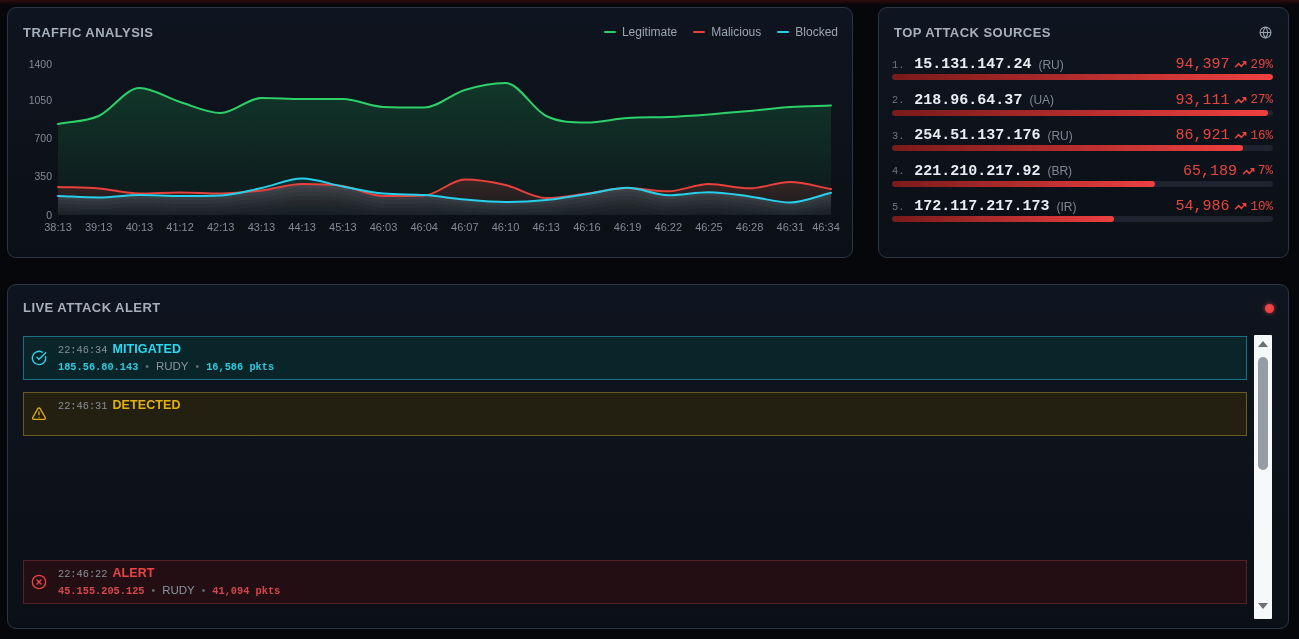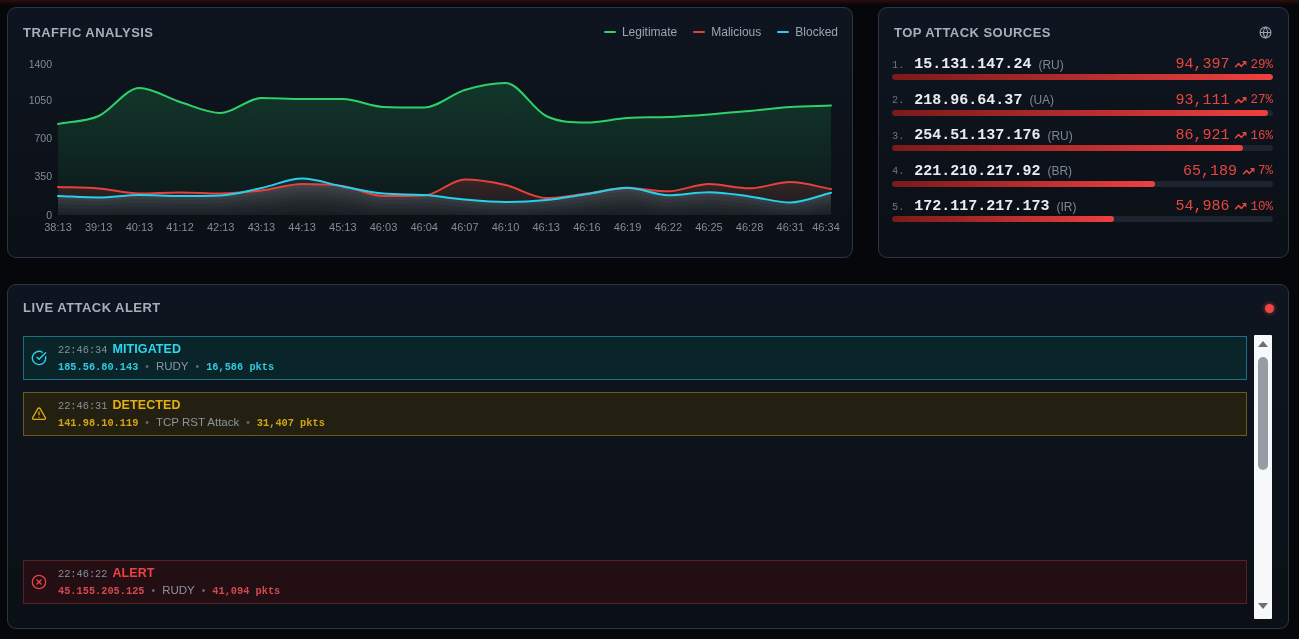--- a/index.html
+++ b/index.html
@@ -242,21 +242,20 @@
     <div class="fl1">22:46:34<b style="color:#2dd7f0">MITIGATED</b></div>
     <div class="fl2" style="color:#31c9de">185.56.80.143<span class="sep">•</span><span class="typ">RUDY</span><span class="sep">•</span>16,586 pkts</div>
   </div>
   <div class="feedrow" style="top:107px;background:#232012;border-color:#6a5a1f">
     <div class="ficon"><svg width="16" height="16" viewBox="0 0 24 24" fill="none" stroke="#e0ac10" stroke-width="2" stroke-linecap="round" stroke-linejoin="round">
           <path d="m21.73 18-8-14a2 2 0 0 0-3.48 0l-8 14A2 2 0 0 0 4 20h16a2 2 0 0 0 1.73-2Z"></path>
           <path d="M12 9v4"></path>
           <path d="M12 17h.01"></path>
         </svg></div>
     <div class="fl1">22:46:31<b style="color:#e3b00f">DETECTED</b></div>
-    <div class="fl2" style="color:#d3a512">141.98.10.119<span class="sep">•</span><span class="typ">TCP RST Attack</span><span class="sep">•</span>31,407 pkts</div>
   </div>
   <div class="feedrow" style="top:275px;background:#230e13;border-color:#552026">
     <div class="ficon"><svg width="16" height="16" viewBox="0 0 24 24" fill="none" stroke="#e84444" stroke-width="2" stroke-linecap="round" stroke-linejoin="round">
           <circle cx="12" cy="12" r="10"></circle>
           <path d="m15 9-6 6"></path>
           <path d="m9 9 6 6"></path>
         </svg></div>
     <div class="fl1">22:46:22<b style="color:#e84444">ALERT</b></div>
     <div class="fl2" style="color:#d4494e">45.155.205.125<span class="sep">•</span><span class="typ">RUDY</span><span class="sep">•</span>41,094 pkts</div>
   </div>

